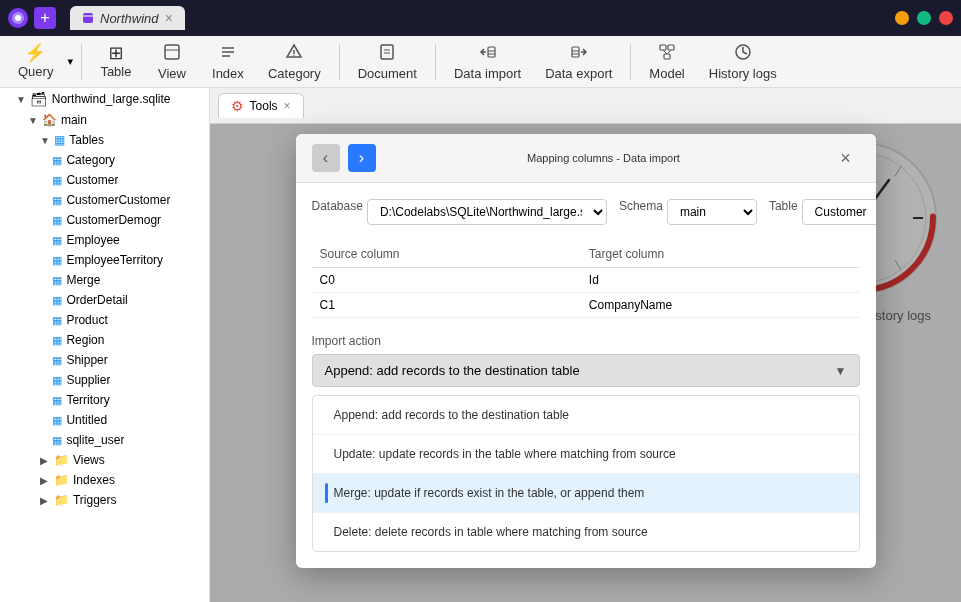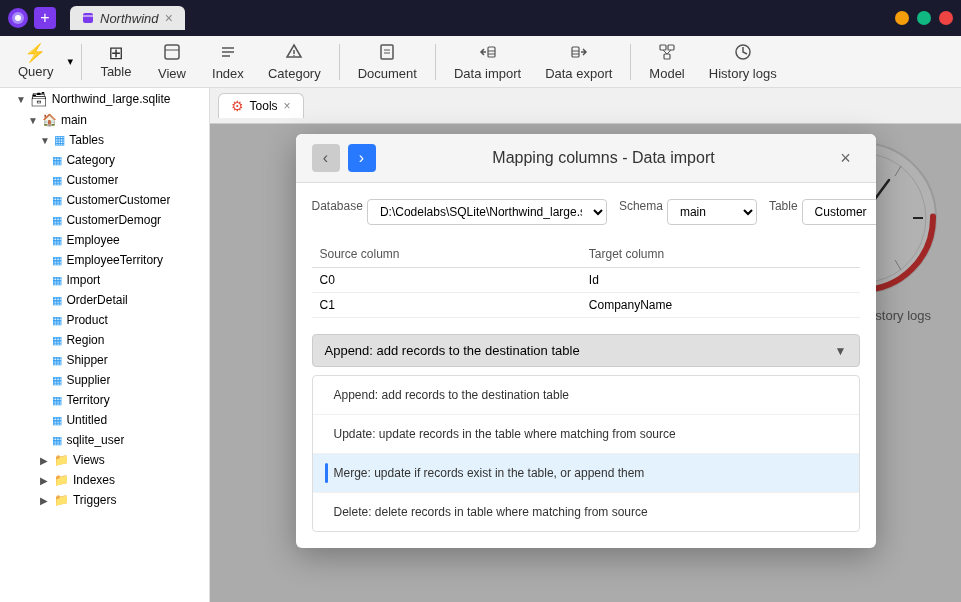--- a/index.html
+++ b/index.html
@@ -77,21 +77,21 @@
       background: rgba(0,0,0,0.3); display: flex; align-items: flex-start; justify-content: center; padding-top: 10px; z-index: 10;
     }
 
     
     .modal {
       background: white; border-radius: 6px; width: 580px; box-shadow: 0 8px 32px rgba(0,0,0,0.3); overflow: hidden;
     }
     .modal-header {
       display: flex; align-items: center; justify-content: space-between; padding: 10px 16px; background: #f5f5f5; border-bottom: 1px solid #ddd;
     }
-    .modal-title { font-size: 16px; font-weight: 500; color: #333; }
+    .modal-title { font-size: 11px; font-weight: 500; color: #333; }
     .modal-nav { display: flex; gap: 8px; align-items: center; }
     .nav-arrow {
       width: 28px; height: 28px; border-radius: 4px; display: flex; align-items: center; justify-content: center; cursor: pointer; border: none; font-size: 16px;
     }
     .nav-prev { background: #ccc; color: #555; }
     .nav-next { background: #2979ff; color: white; }
     .modal-close { background: none; border: none; font-size: 18px; cursor: pointer; color: #666; width: 28px; height: 28px; display: flex; align-items: center; justify-content: center; }
 
     
     .modal-body { padding: 16px; }
@@ -295,21 +295,21 @@
     <div class="tree-item" style="padding-left:52px;">
       <span style="color:#2196F3; font-size:11px;">▦</span>
       <span class="tree-label">Employee</span>
     </div>
     <div class="tree-item" style="padding-left:52px;">
       <span style="color:#2196F3; font-size:11px;">▦</span>
       <span class="tree-label">EmployeeTerritory</span>
     </div>
     <div class="tree-item" style="padding-left:52px;">
       <span style="color:#2196F3; font-size:11px;">▦</span>
-      <span class="tree-label">Import</span>
+      <span class="tree-label">Merge</span>
     </div>
     <div class="tree-item" style="padding-left:52px;">
       <span style="color:#2196F3; font-size:11px;">▦</span>
       <span class="tree-label">OrderDetail</span>
     </div>
     <div class="tree-item" style="padding-left:52px;">
       <span style="color:#2196F3; font-size:11px;">▦</span>
       <span class="tree-label">Product</span>
     </div>
     <div class="tree-item" style="padding-left:52px;">
@@ -444,20 +444,21 @@
     <td>C0</td>
     <td>Id</td>
   </tr>
                 <tr>
     <td>C1</td>
     <td>CompanyName</td>
   </tr>
               </tbody>
           </table>
 
+          <div class="import-action-label">Import action</div>
           <div class="import-action-select">
             <span>Append: add records to the destination table</span>
             <span class="arrow">▼</span>
           </div>
 
           <div class="dropdown-list" id="dropdown-list">
           <div class="dropdown-option">
     <span class="option-indicator empty"></span>
     <span>Append: add records to the destination table</span>
   </div>

